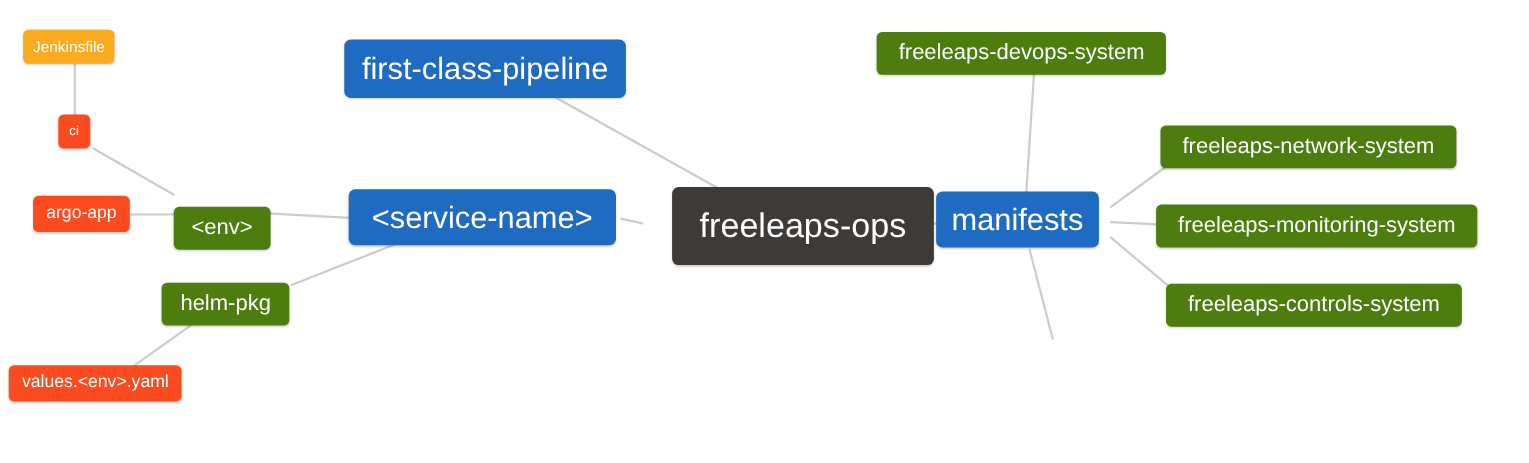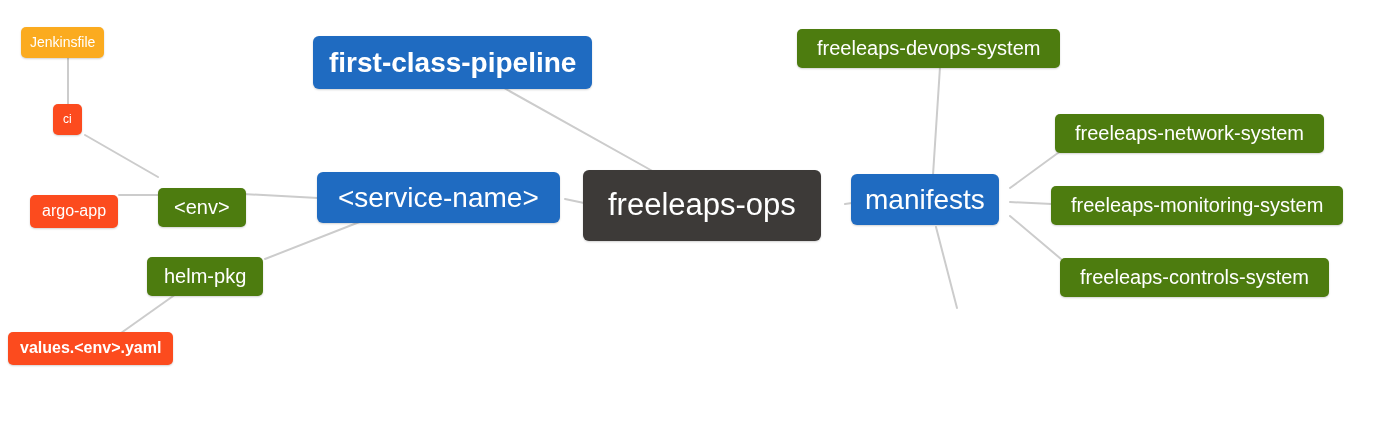--- a/index.html
+++ b/index.html
@@ -11,30 +11,30 @@
     position:absolute;
     color:#ffffff;
     white-space:nowrap;
     border-radius:6px;
     box-shadow:0 1px 2px rgba(0,0,0,0.18);
     display:inline-block;
     text-align:center;
     cursor:pointer;
     line-height:1.05;
   }
-  .c-dark {background:#3d3a38;}
+  .c-dark {background:#3d3a38;margin-left:28px;}
   .c-blue {background:#1f6bc1;}
   .c-green{background:#4d7c0f;}
   .c-red  {background:#fc4b1e;}
   .c-amber{background:#fbab1f;}
 
   .n-root    {font-size:31px;padding:19px 25px;}
   .n-branch  {font-size:28px;padding:11px 21px;}
   .n-branch2 {font-size:28px;padding:11px 14px;}
-  .n-pipeline{font-size:28px;padding:12px 16px;font-weight:bold;}
+  .n-pipeline{font-size:28px;padding:12px 16px;}
   .n-sys     {font-size:20px;padding:9px 20px;border-radius:5px;}
   .n-mid     {font-size:20px;padding:9px 16px;border-radius:5px;}
   .n-helm    {font-size:20px;padding:9px 17px;border-radius:5px;}
   .n-small   {font-size:16px;padding:8px 12px;border-radius:5px;}
   .n-tiny    {font-size:14px;padding:8px 9px;border-radius:5px;}
   .n-ci      {font-size:12px;padding:9px 10px;border-radius:5px;}
 </style>
 </head>
 <body>
 
@@ -57,21 +57,21 @@
     <line x1="936" y1="227" x2="957" y2="308"></line>
   </svg>
 
   <div class="node c-dark n-root" style="left:583px;top:170px;">freeleaps-ops</div>
   <div class="node c-blue n-pipeline" style="left:313px;top:36px;">first-class-pipeline</div>
   <div class="node c-blue n-branch" style="left:317px;top:172px;">&lt;service-name&gt;</div>
   <div class="node c-blue n-branch2" style="left:851px;top:174px;">manifests</div>
   <div class="node c-green n-mid" style="left:158px;top:176px;margin-top:12px;">&lt;env&gt;</div>
   <div class="node c-green n-helm" style="left:147px;top:257px;">helm-pkg</div>
   <div class="node c-red n-ci" style="left:53px;top:104px;">ci</div>
-  <div class="node c-red n-small" style="left:30px;top:178px;margin-top:17px;">argo-app</div>
+  <div class="node c-red n-small" style="left:30px;top:178px;">argo-app</div>
   <div class="node c-amber n-tiny" style="left:21px;top:27px;">Jenkinsfile</div>
-  <div class="node c-red n-small" style="left:8px;top:332px;font-weight:bold;">values.&lt;env&gt;.yaml</div>
+  <div class="node c-red n-small" style="left:8px;top:332px;">values.&lt;env&gt;.yaml</div>
   <div class="node c-green n-sys" style="left:797px;top:29px;">freeleaps-devops-system</div>
   <div class="node c-green n-sys" style="left:1055px;top:96px;margin-top:18px;">freeleaps-network-system</div>
   <div class="node c-green n-sys" style="left:1051px;top:186px;">freeleaps-monitoring-system</div>
   <div class="node c-green n-sys" style="left:1060px;top:258px;">freeleaps-controls-system</div>
 
 </div>
 
 </body></html>

